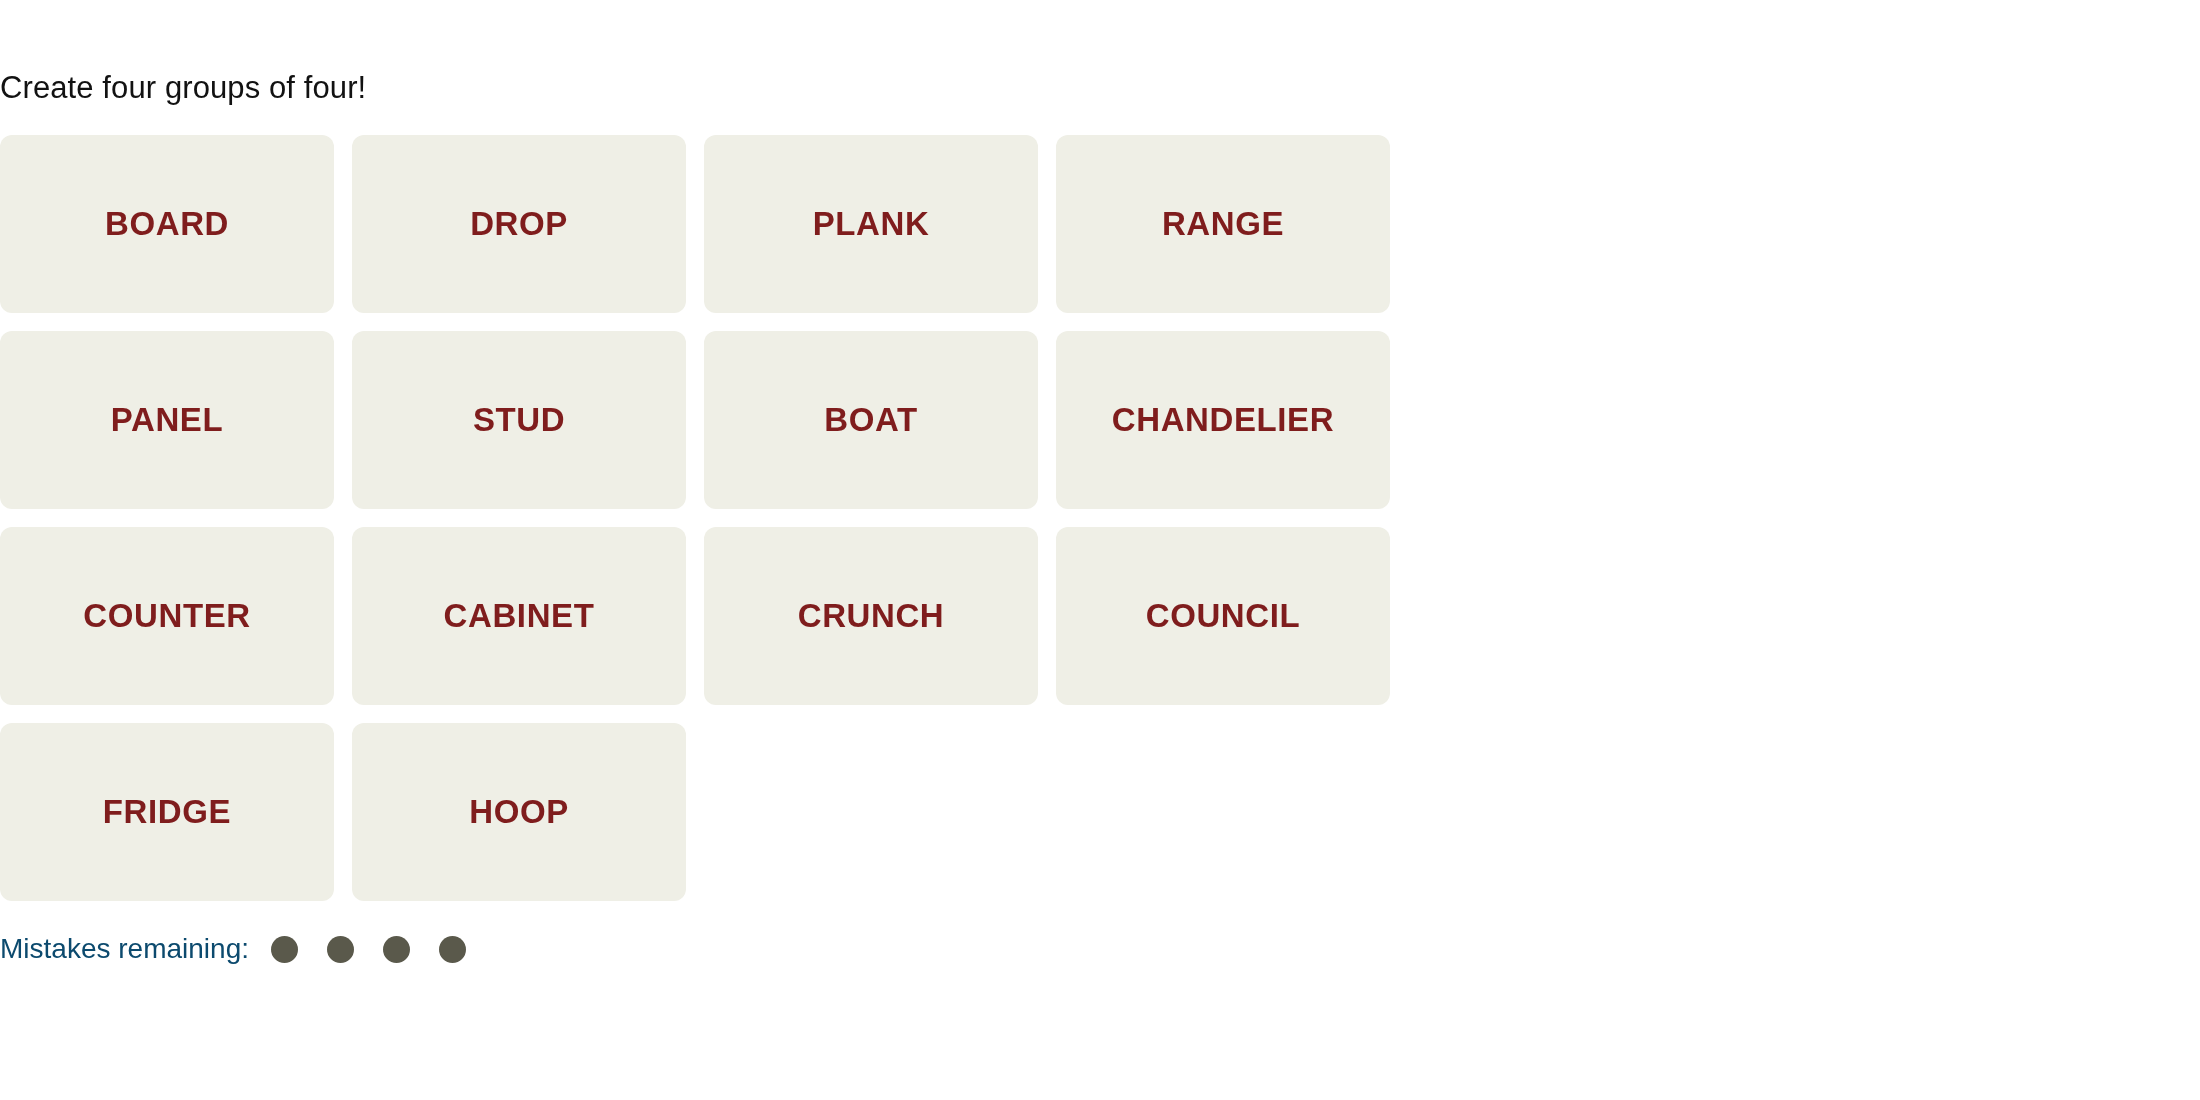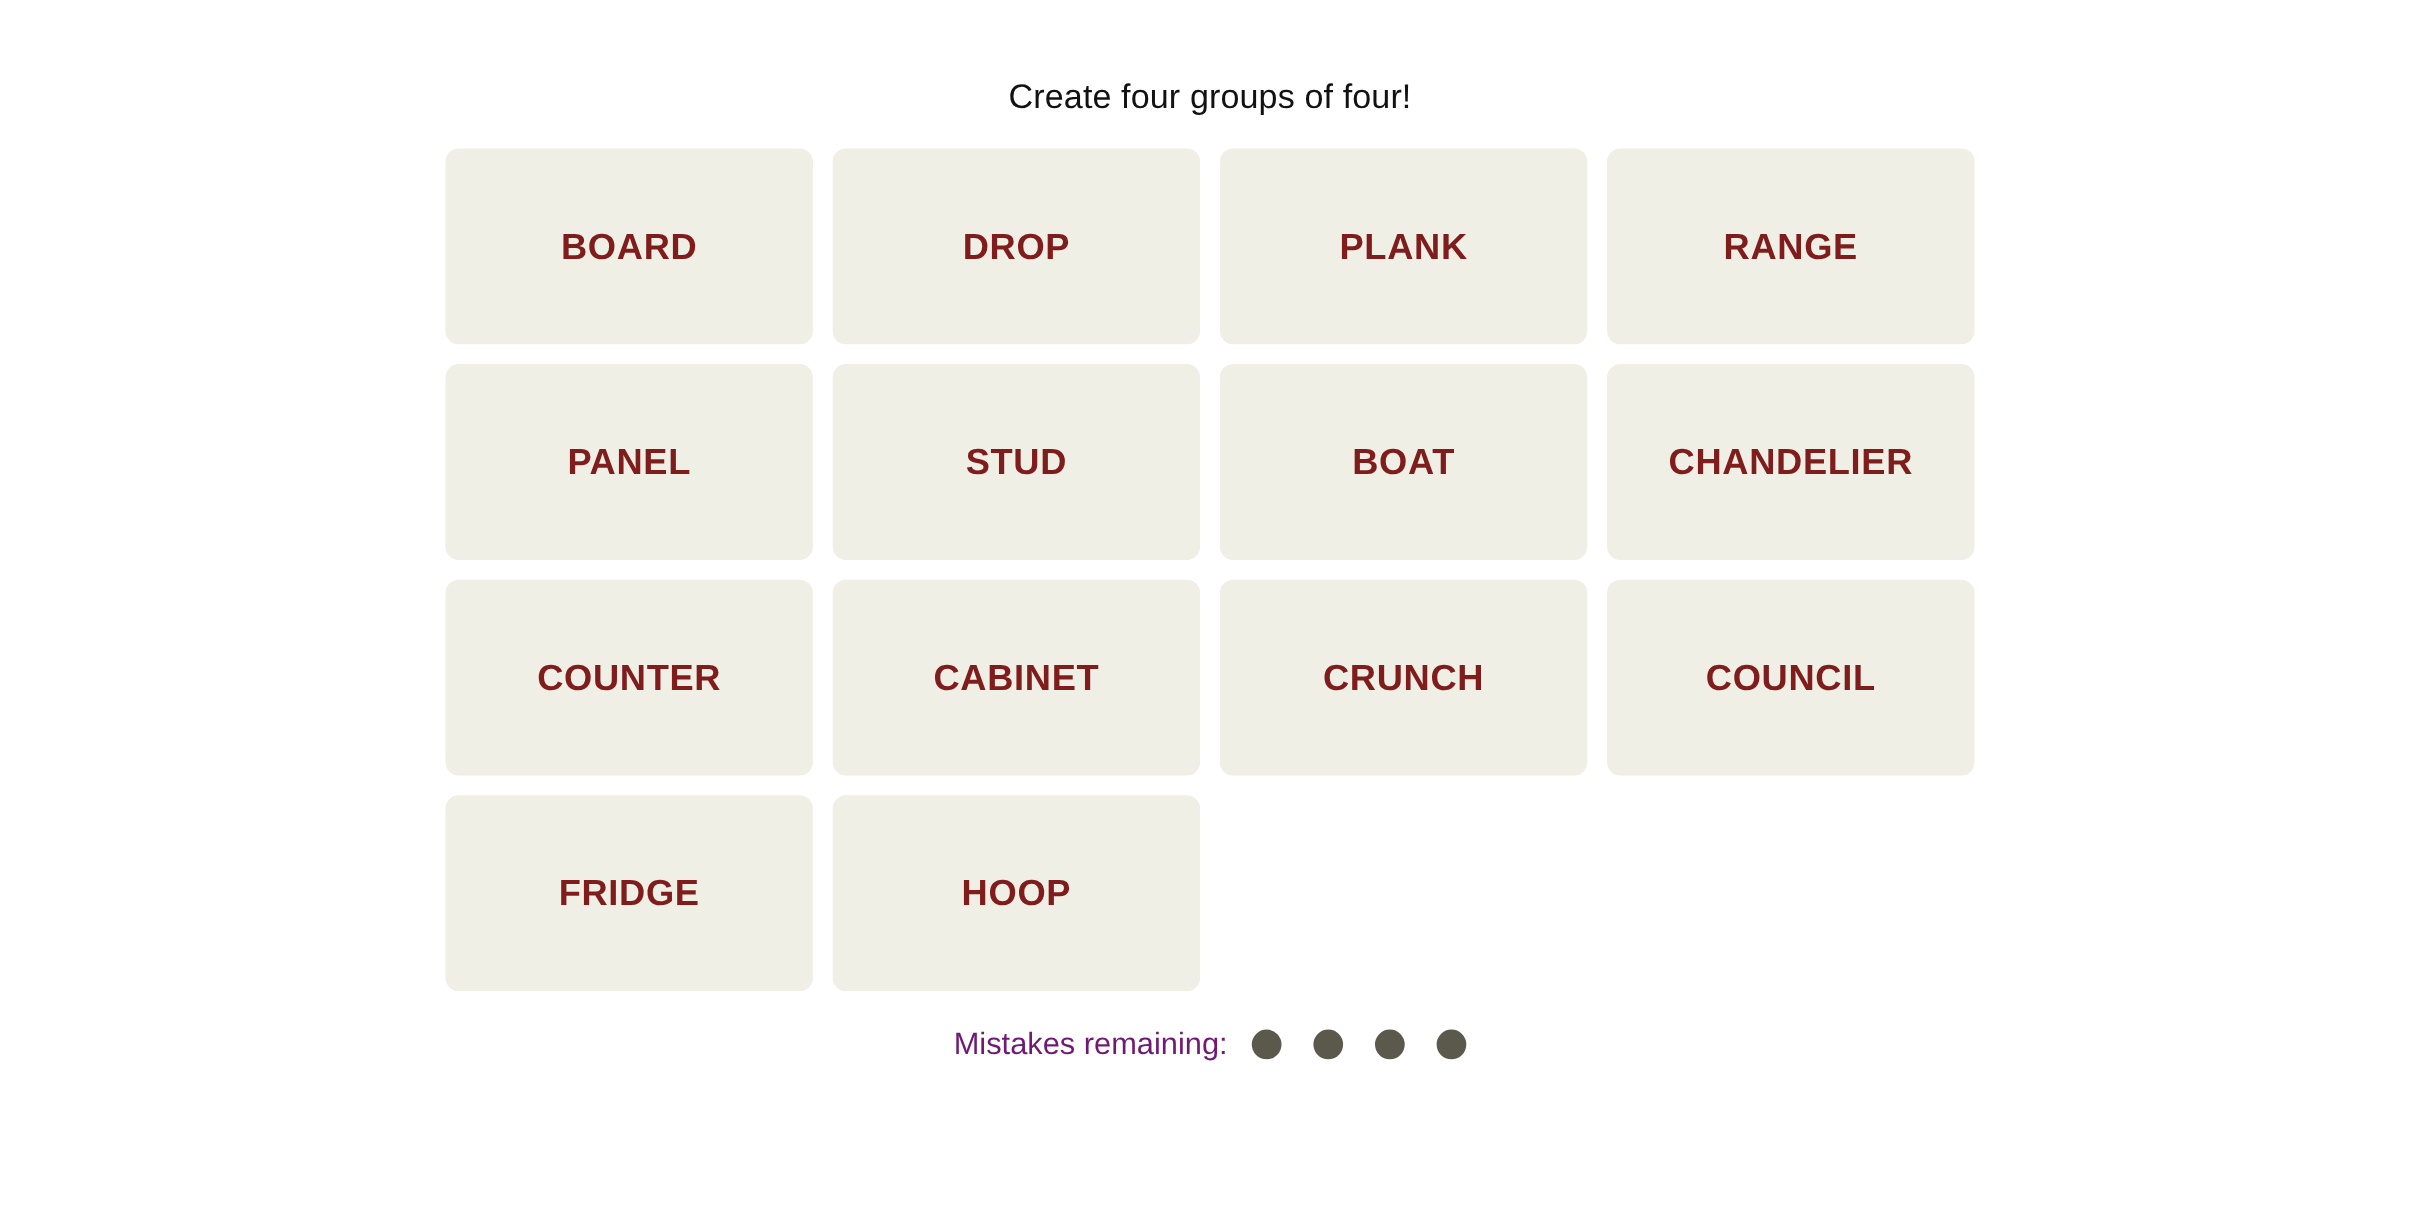--- a/index.html
+++ b/index.html
@@ -14,21 +14,21 @@
     font-family: "Liberation Sans", sans-serif;
     overflow: hidden;
   }
 
   #game-root {
     position: relative;
     width: 2200px;
     height: 1100px;
     display: flex;
     flex-direction: column;
-    align-items: center;
+    align-items: flex-start;
   }
 
   #instruction {
     margin-top: 72px;
     font-size: 31px;
     line-height: 1;
     color: #121212;
     letter-spacing: 0.1px;
     font-weight: 400;
     text-align: center;
@@ -71,21 +71,21 @@
   #mistakes-row {
     margin-top: 34px;
     display: flex;
     align-items: center;
     justify-content: center;
     gap: 0;
   }
 
   #mistakes-label {
     font-size: 28px;
-    color: #701a75;
+    color: #0c4a6e;
     font-weight: 400;
     line-height: 1;
     white-space: nowrap;
   }
 
   #mistakes-dots {
     display: flex;
     align-items: center;
     margin-left: 22px;
     gap: 29px;

